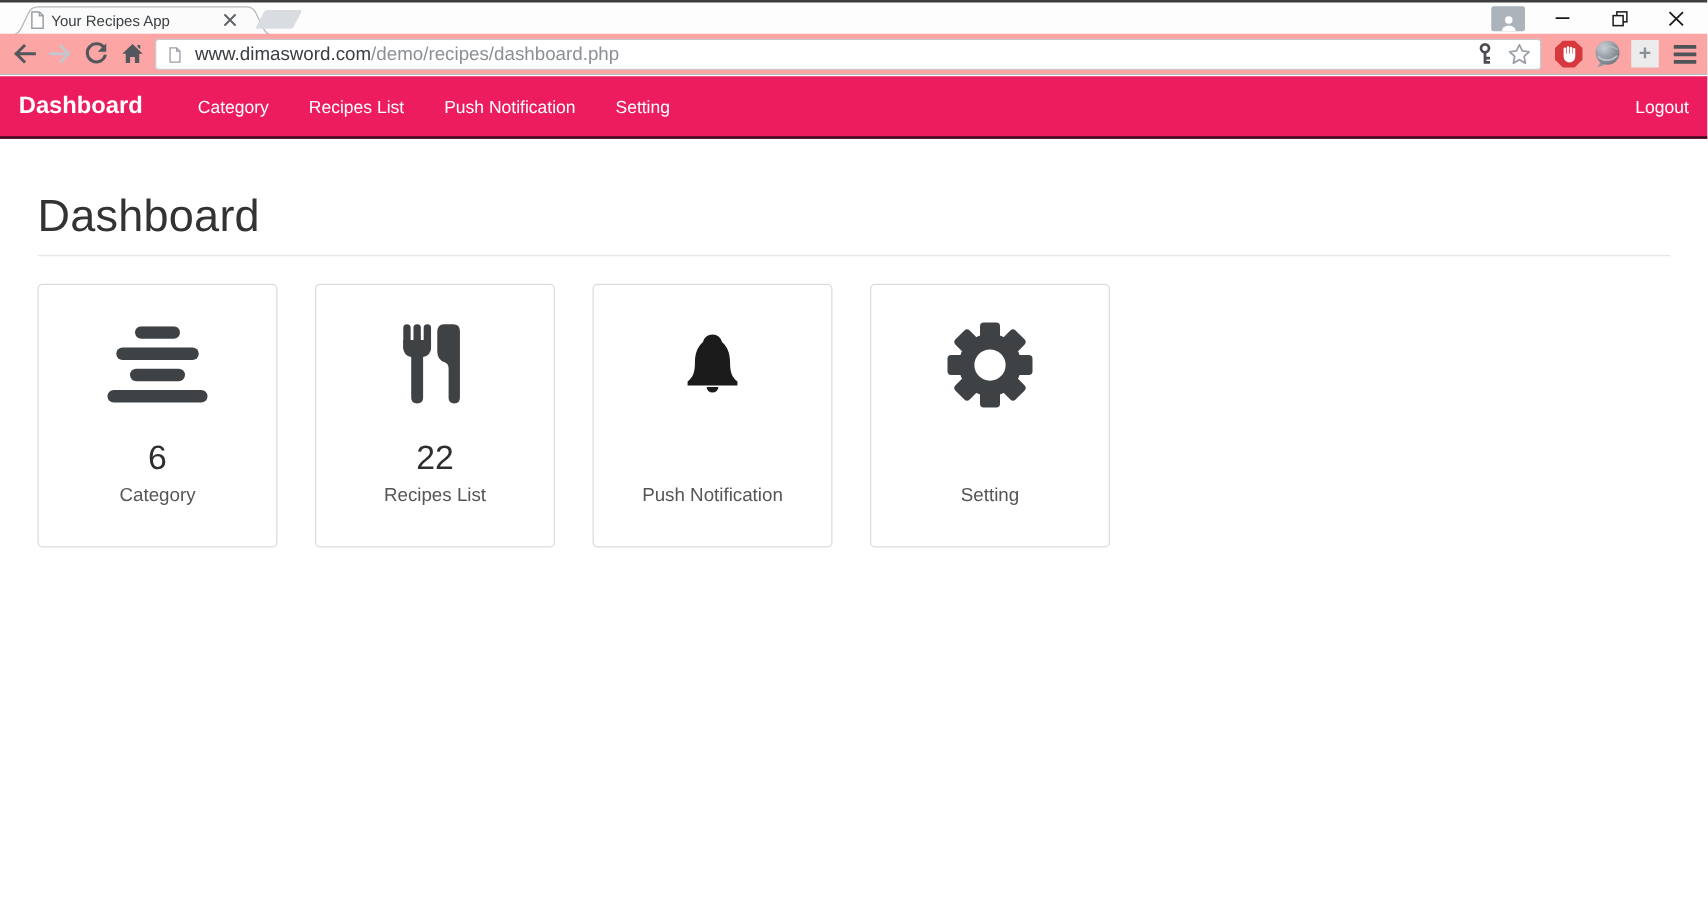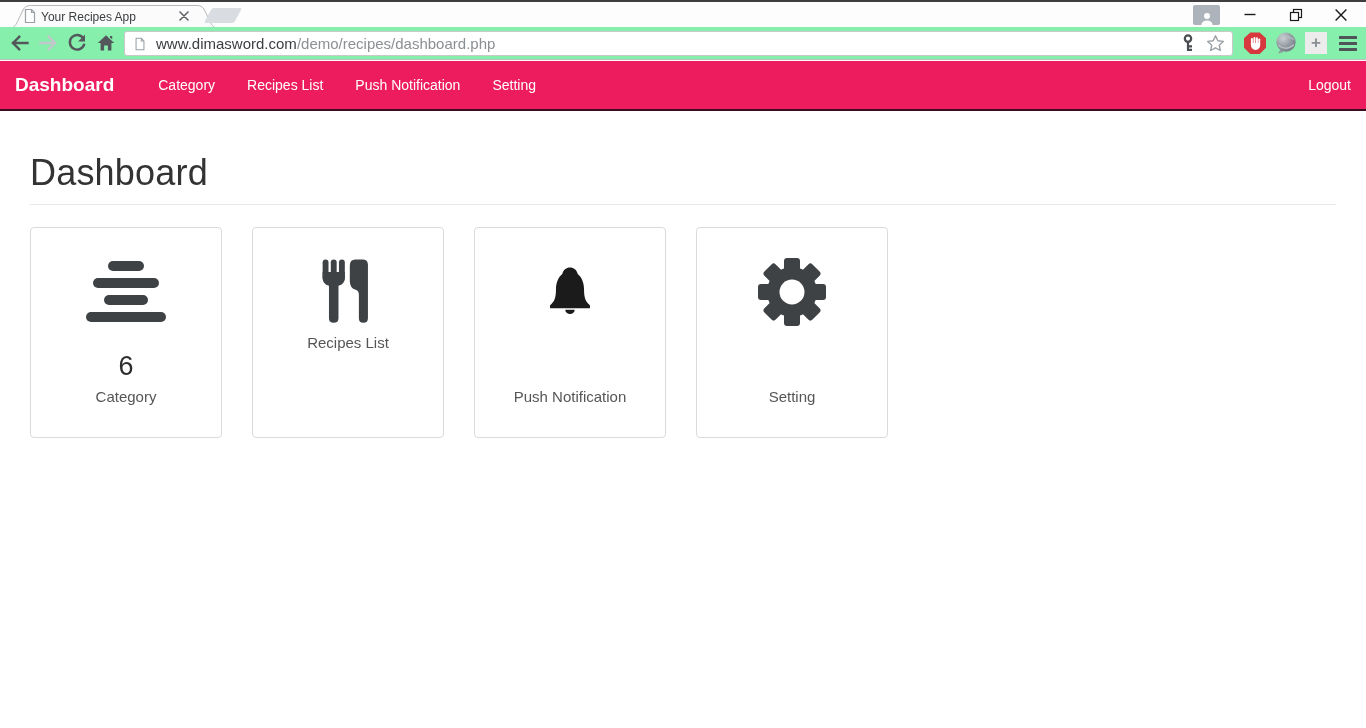--- a/index.html
+++ b/index.html
@@ -29,21 +29,21 @@
     position: absolute; left: 1193px; top: 3px; width: 27px; height: 20px;
     background: #ACB3BA; border-radius: 2px; display: flex; align-items: flex-end; justify-content: center;
   }
   .win-btn { position: absolute; top: 6px; width: 14px; height: 14px; }
   .win-min { left: 1244px; top: 11px; }
   .win-restore { left: 1289px; }
   .win-close { left: 1334px; }
 
   .toolbar {
     position: absolute; left: 0; top: 27px; width: 1366px; height: 33px;
-    background: #86efac; border-bottom: 1px solid #BDBDBD;
+    background: #fca5a5; border-bottom: 1px solid #BDBDBD;
   }
   .nav-icon { position: absolute; top: 5px; width: 22px; height: 22px; }
   .icon-back { left: 9px; }
   .icon-forward { left: 37px; }
   .icon-reload { left: 66px; }
   .icon-home { left: 95px; }
   .addressbar {
     position: absolute; left: 124px; top: 4px; width: 1109px; height: 25px;
     background: #fff; border: 1px solid #C9C9C9; border-radius: 3px;
     display: flex; align-items: center; padding: 0 6px 0 8px;
@@ -224,20 +224,21 @@
         <svg width="58" height="70" viewBox="0 0 64 72">
           <g fill="#3F4245">
             <rect x="4" y="0" width="6.5" height="24" rx="3.2"></rect>
             <rect x="13" y="0" width="6.5" height="22" rx="3.2"></rect>
             <rect x="22" y="0" width="6.5" height="24" rx="3.2"></rect>
             <path d="M4 14 H28.5 V20 Q28.5 27.5 21.5 29 L21.5 65 Q21.5 70 16.2 70 Q11 70 11 65 L11 29 Q4 27.5 4 20 Z"></path>
             <path d="M40 0 Q34 0 34 7 V24 Q34 31.5 40.5 33.5 Q44 34.8 44 39 V65 Q44 70 49 70 Q54 70 54 65 V6 Q54 0 48 0 Z"></path>
           </g>
         </svg>
       </div>
+      <div class="card-count">22</div>
       <div class="card-label">Recipes List</div>
     </div>
 
     <div class="card">
       <div class="card-icon">
         <svg width="58" height="60" viewBox="0 0 64 58">
           <g fill="#1B1B1B">
             <path d="M32 2 C36 2 39.5 4.5 40.5 9 C45.5 13 47.5 19.5 47.5 26.5 C47.5 36 49.5 40 54 43.5 L54 47 L10 47 L10 43.5 C14.5 40 16.5 36 16.5 26.5 C16.5 19.5 18.5 13 23.5 9 C24.5 4.5 28 2 32 2 Z"></path>
             <path d="M26.8 48.5 a5.2 4.8 0 0 0 10.4 0 z"></path>
           </g>

